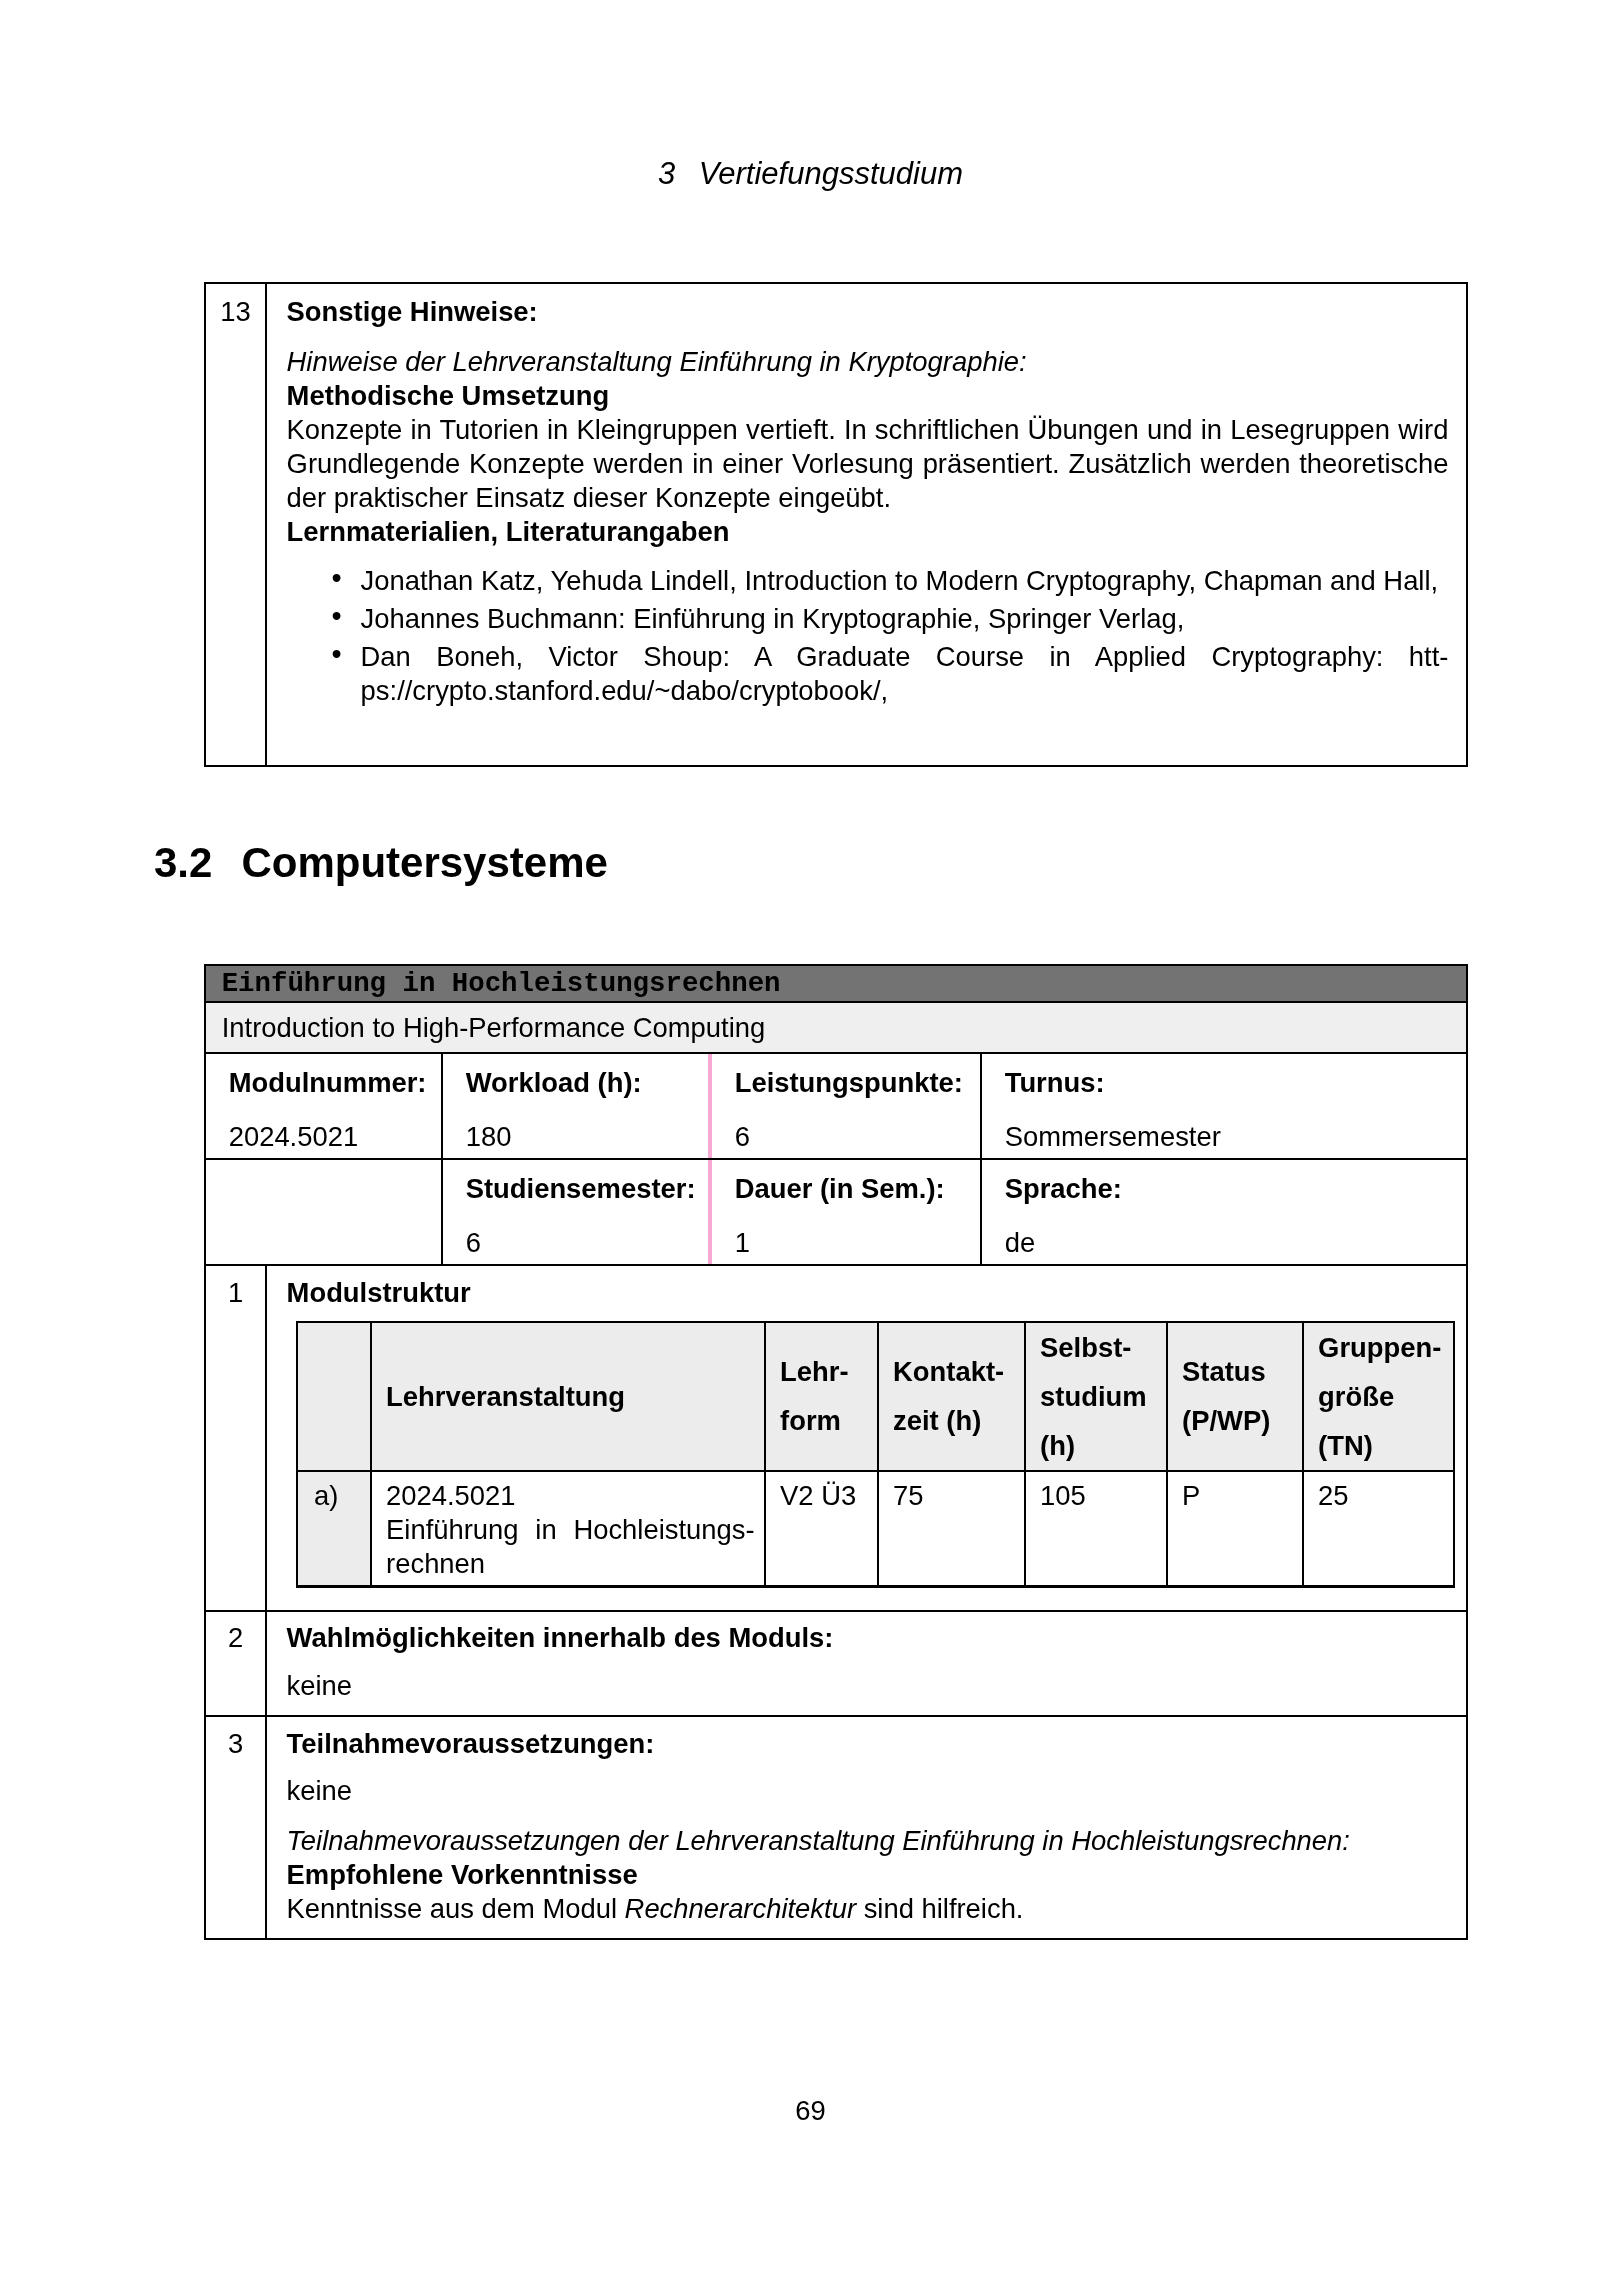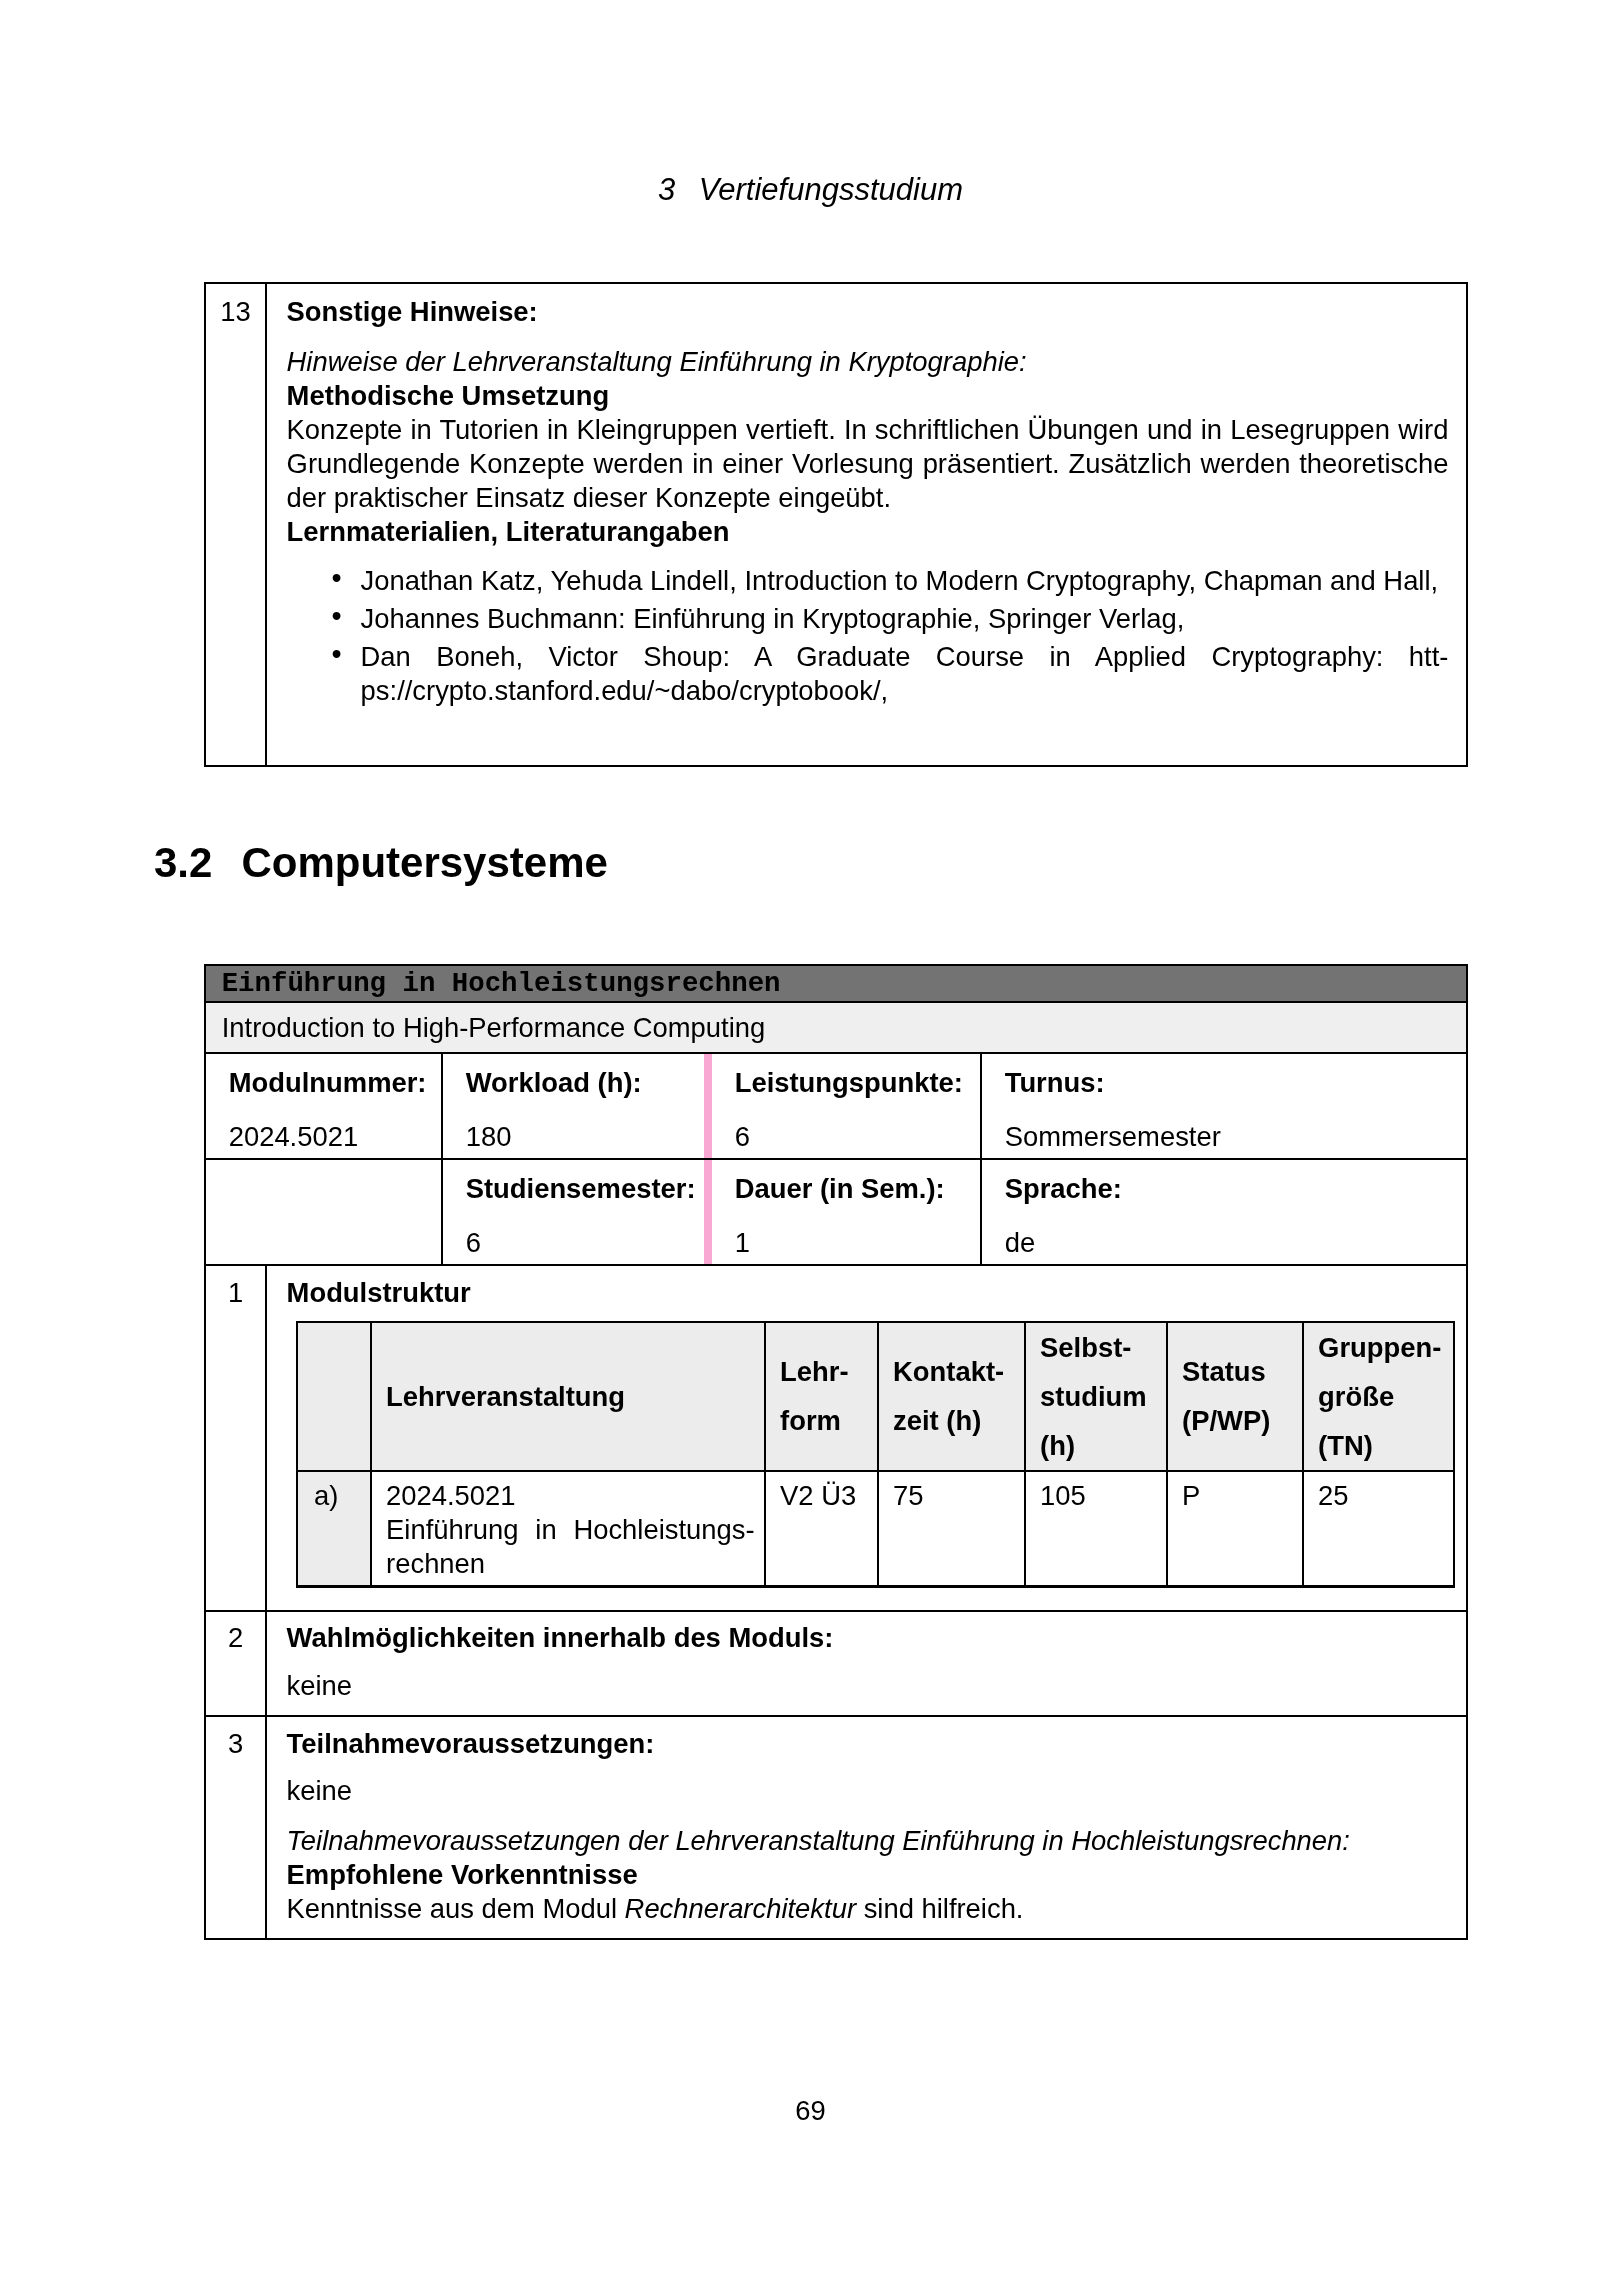--- a/index.html
+++ b/index.html
@@ -13,21 +13,21 @@
     overflow:hidden;
   }
   .bold { font-weight:bold; }
   .italic { font-style:italic; }
   
   .jl { display:block; text-align:justify; text-align-last:justify; }
   .blk { display:block; }
 
   
   .running-head {
-    position:absolute; left:0; top:171px; width:100%;
+    position:absolute; left:0; top:155px; width:100%;
     text-align:center; font-style:italic; font-size:31px; line-height:37px;
   }
   .running-head .num { margin-right:23.5px; }
 
   
   .t1 {
     position:absolute; left:204px; top:282px; width:1264px; height:485px;
     border:2px solid #000; border-bottom-width:2.9px; display:flex; background:#fff;
   }
   .t1-num { width:61px; border-right:2px solid #000; text-align:center; padding-top:10.8px; flex:none; }
@@ -54,21 +54,21 @@
     display:flex; align-items:center; padding:0 15.7px; font-weight:bold;font-family:Liberation Mono, monospace;
   }
   .t2-subtitle {
     background:#efefef; border-bottom:2px solid #000; height:51px;
     display:flex; align-items:center; padding:0 15.7px;
   }
   .t2-info { display:flex; border-bottom:2px solid #000; }
   .t2-info .cell { padding:11.8px 13.7px 0 15.7px; min-height:104px;margin-left:7px; }
   .t2-info .cell .lab { font-weight:bold; margin-bottom:20.6px; min-height:34px; }
   .cw1 { width:230px; border-right:2px solid #000; flex:none; }
-  .cw2 { width:262px; border-right:8px solid #f9a8d4; flex:none; }
+  .cw2 { width:262px; border-right:4px solid #f9a8d4; flex:none; }
   .cw3 { width:263px; border-right:2px solid #000; flex:none; }
   .cw4 { flex:1; }
 
   .t2-row { display:flex; border-bottom:2px solid #000; }
   .t2-row.last { border-bottom:none; }
   .t2-num { width:61px; border-right:2px solid #000; text-align:center; padding-top:9.8px; flex:none; }
   .t2-body { flex:1; padding:9.8px 15.7px 11.8px 19.6px; }
   .t2-body .vtitle { margin-bottom:13.7px; }
   .t2-body .value  { }
   .r2-body { min-height:78px; }

